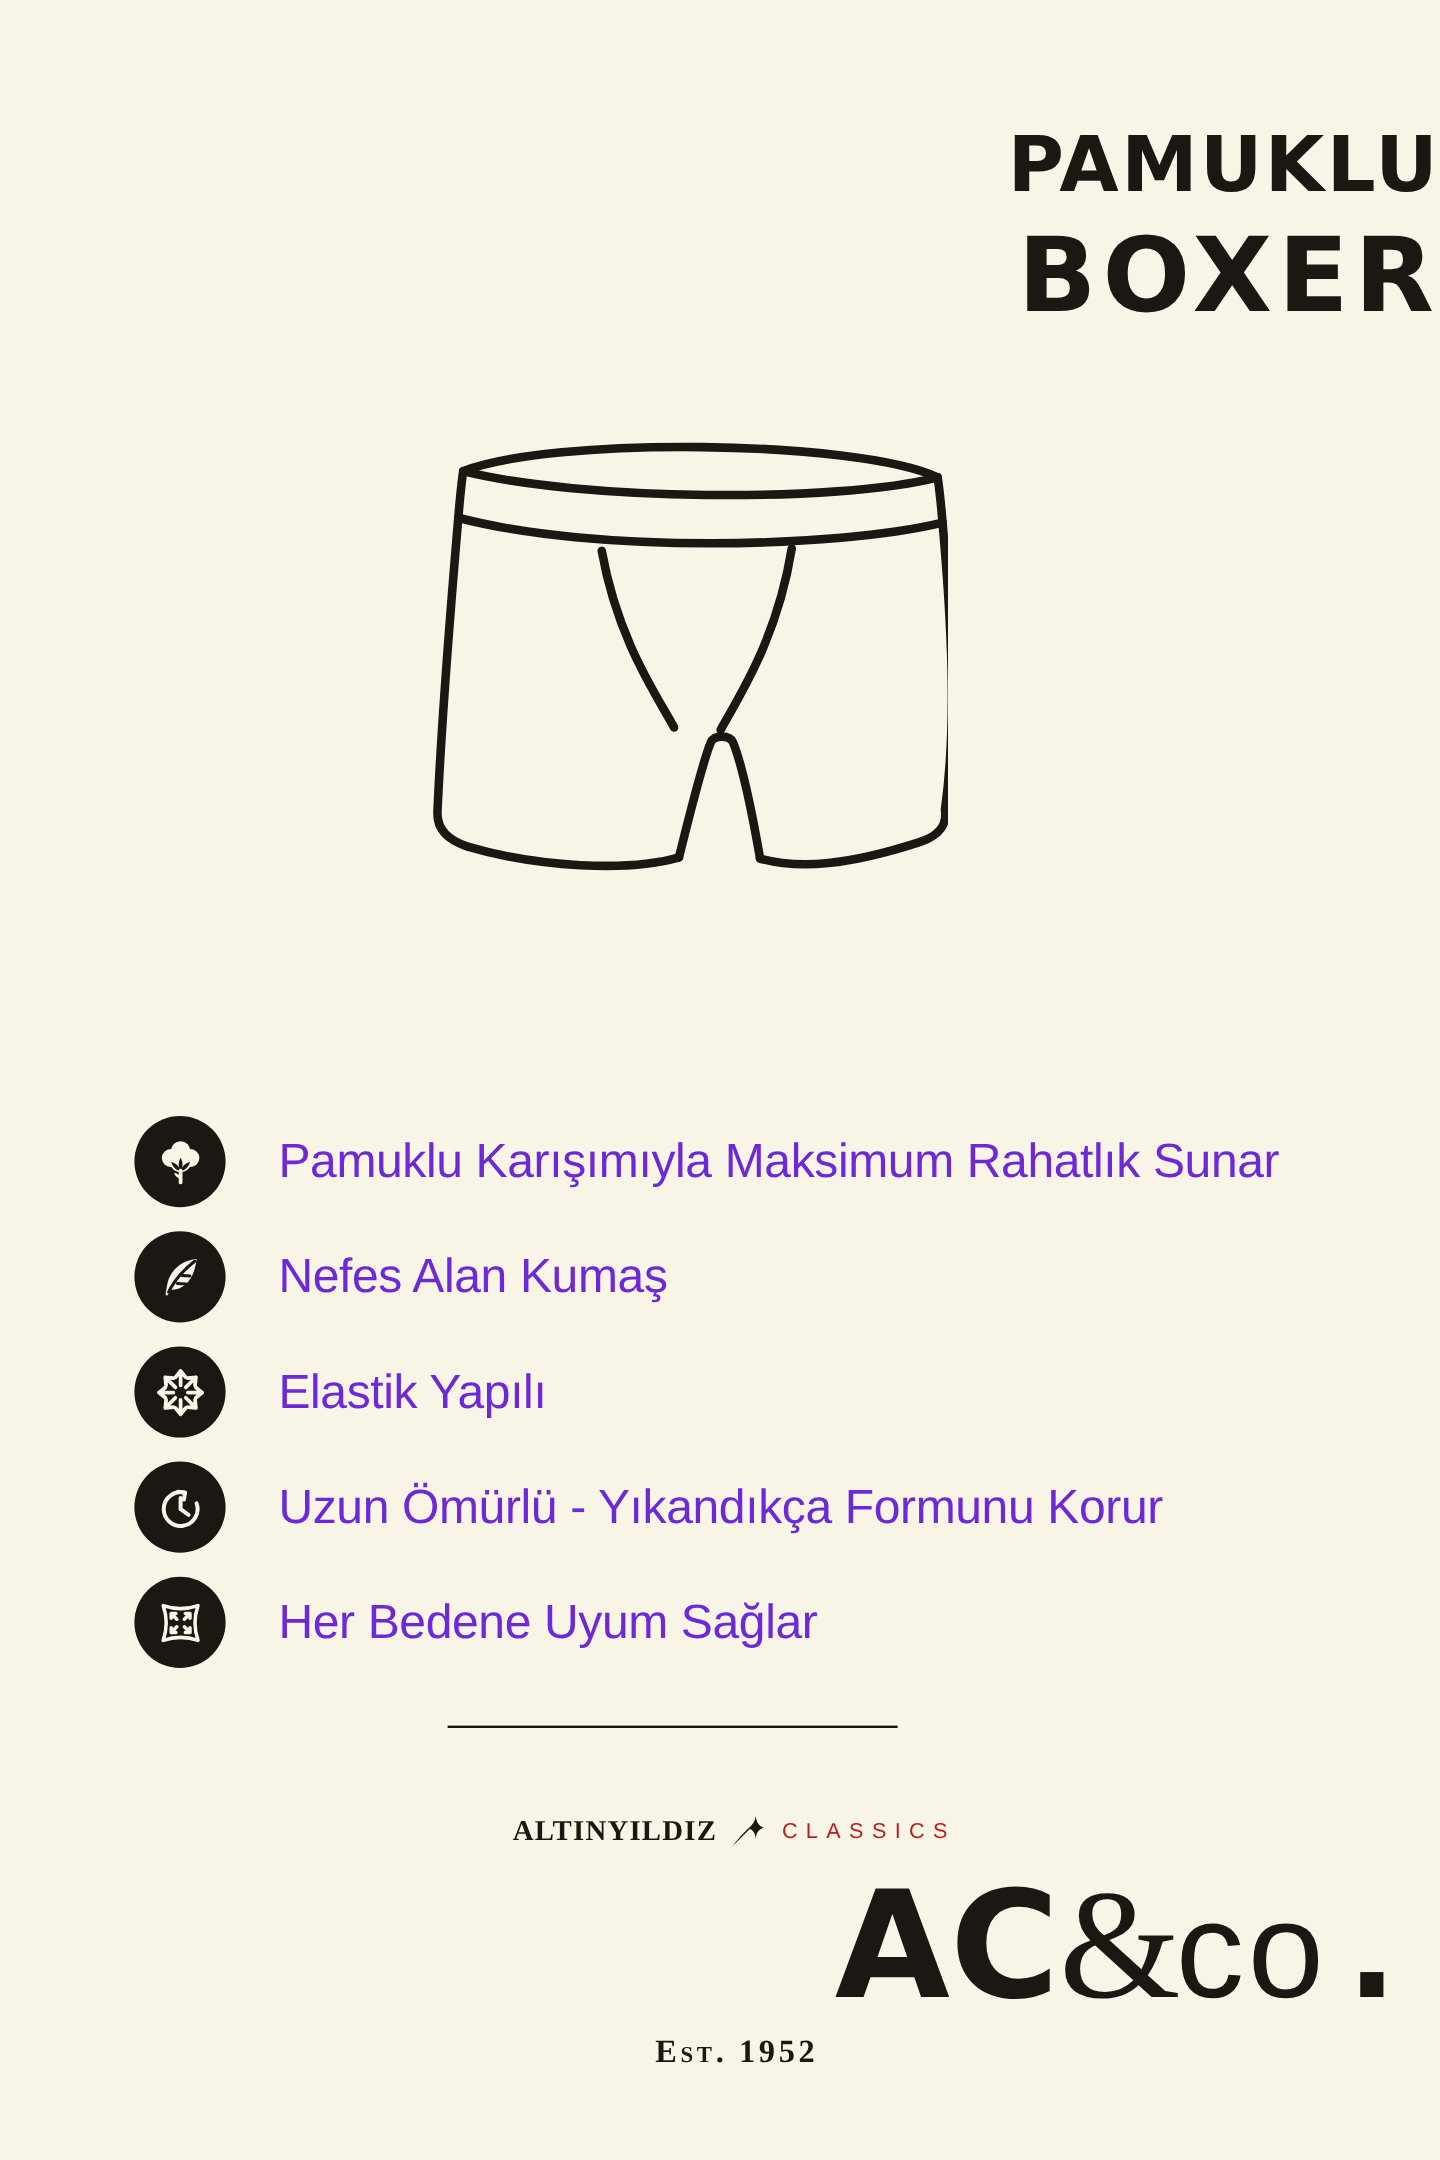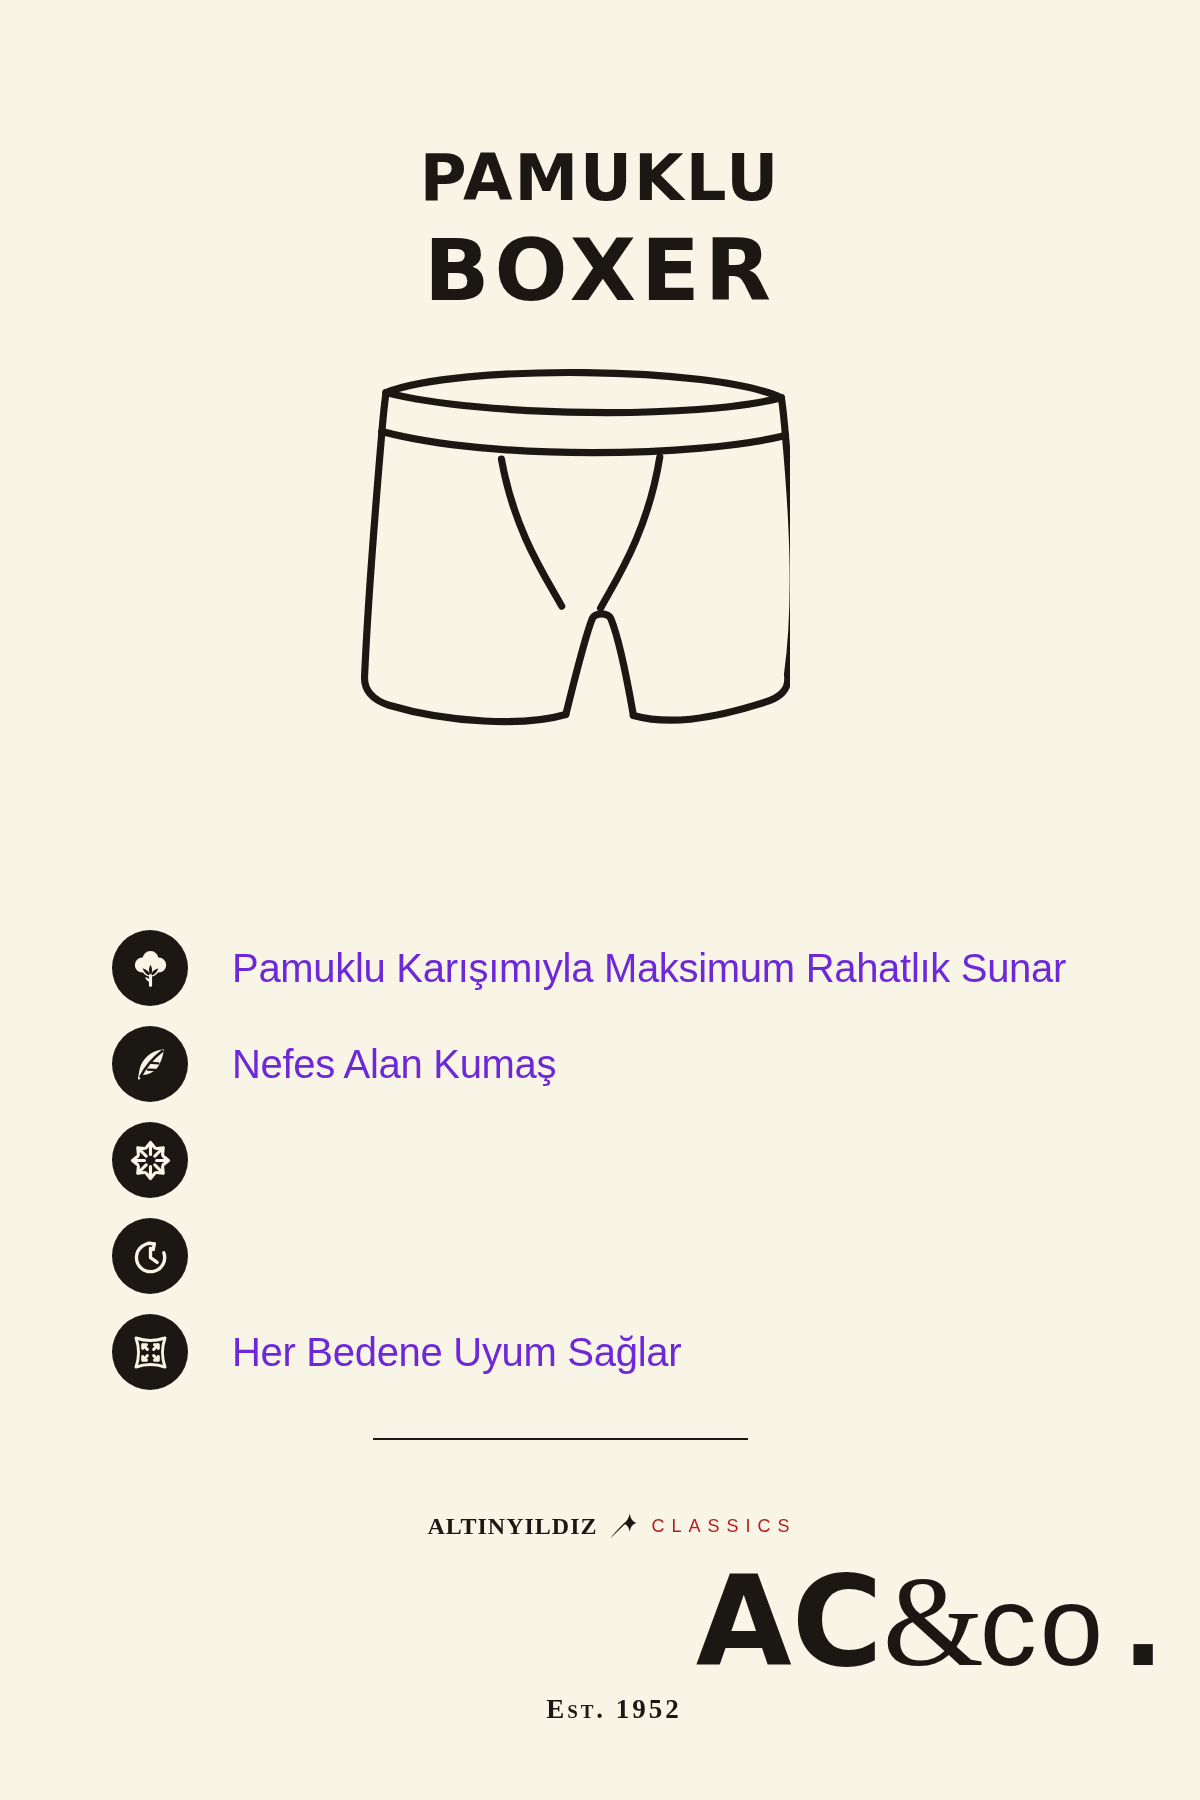--- a/index.html
+++ b/index.html
@@ -2,21 +2,21 @@
 <html><head>
 <meta charset="utf-8">
 <style>
   html,body{margin:0;padding:0;background:#e9e6da;}
   .canvas{
     position:relative;width:1200px;height:1800px;margin:0 auto;
     background:#F8F5E7;color:#1B1813;overflow:hidden;
     font-family:"Liberation Sans",sans-serif;
   }
   
-  .title-block{position:absolute;top:108px;left:0;right:0;text-align:center;margin-top:40px;}
+  .title-block{position:absolute;top:108px;left:0;right:0;text-align:right;}
   .title-1{
     font-family:"DejaVu Sans",sans-serif;font-weight:800;
     font-size:64px;line-height:60px;letter-spacing:2px;
   }
   .title-2{
     font-family:"DejaVu Sans",sans-serif;font-weight:800;
     font-size:86px;line-height:80px;letter-spacing:5px;margin-top:22px;
   }
   
   .illustration{position:absolute;top:362px;left:360px;width:430px;height:378px;}
@@ -140,32 +140,34 @@
             <path id="xarrow" d="M-9.2,0 H-3.1 M3.1,0 H9.2 M-9.2,0 L-6.5,-2.2 M-9.2,0 L-6.5,2.2 M9.2,0 L6.5,-2.2 M9.2,0 L6.5,2.2"></path>
           </defs>
           <g transform="translate(12,12)" class="icon-stroke" stroke-width="1.6">
             <use href="#xarrow"></use>
             <use href="#xarrow" transform="rotate(45)"></use>
             <use href="#xarrow" transform="rotate(90)"></use>
             <use href="#xarrow" transform="rotate(135)"></use>
           </g>
         </svg>
       </span>
+      <span class="feature-label">Elastik Yapılı</span>
     </div>
 
     <div class="feature-row">
       <span class="feature-icon">
         <svg viewBox="0 0 24 24">
           <g class="icon-stroke" stroke-width="1.7">
             <path d="M18.8,10.1 A7.2,7.2 0 1 1 13.9,5.6"></path>
             <path d="M13.9,5.6 L10.9,5.2 M13.9,5.6 L13.4,8.5"></path>
             <path d="M12,12.6 L12,7.8 M12,12.6 L15.4,15"></path>
           </g>
         </svg>
       </span>
+      <span class="feature-label">Uzun Ömürlü - Yıkandıkça Formunu Korur</span>
     </div>
 
     <div class="feature-row">
       <span class="feature-icon">
         <svg viewBox="0 0 24 24">
           <g class="icon-stroke" stroke-width="1.5">
             <path d="M4.6,4.6 C9.5,6.3 14.5,6.3 19.4,4.6 C17.7,9.5 17.7,14.5 19.4,19.4 C14.5,17.7 9.5,17.7 4.6,19.4 C6.3,14.5 6.3,9.5 4.6,4.6 Z"></path>
             <path d="M10.4,10.4 L8,8 M8,8 L8,10 M8,8 L10,8"></path>
             <path d="M13.6,10.4 L16,8 M16,8 L16,10 M16,8 L14,8"></path>
             <path d="M10.4,13.6 L8,16 M8,16 L8,14 M8,16 L10,16"></path>

